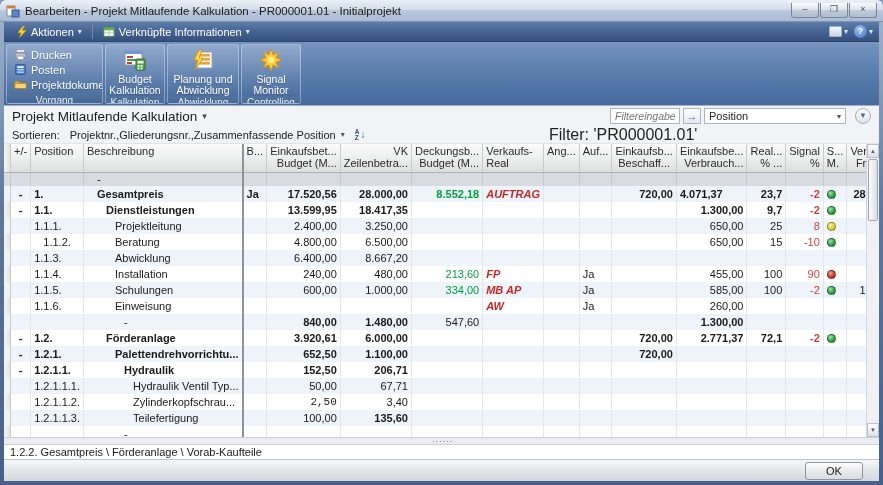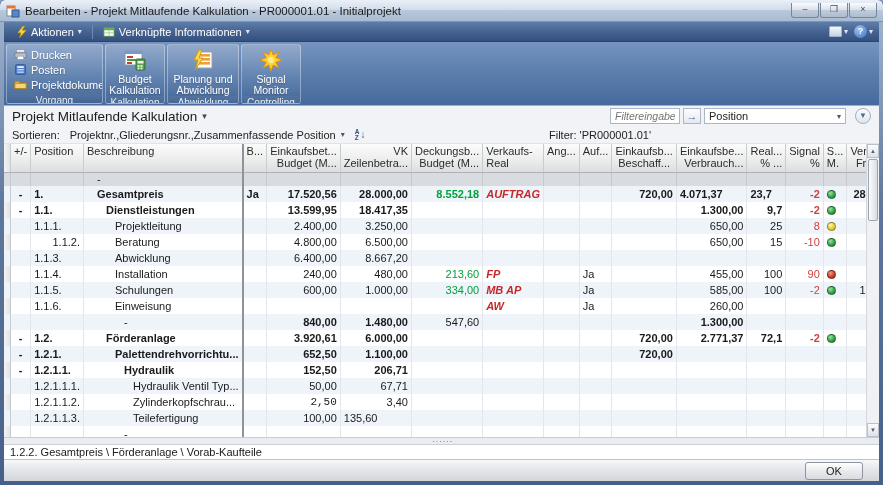--- a/index.html
+++ b/index.html
@@ -57,21 +57,21 @@
   .scopesel .dd { margin-left:auto; font-size:8px; color:#555; }
   .roundbtn { width:16px; height:16px; margin-left:6px; border:1px solid #9fb0c4; border-radius:50%; background:linear-gradient(#fdfdfd,#dfe5ec); color:#4a6a96; font-size:8px; line-height:14px; text-align:center; }
 
   .sortbar { height:18px; flex:0 0 18px; display:flex; align-items:center; padding:0 8px; background:#f1f3f6; position:relative; border-bottom:1px solid #e0e3e8; font-size:11px; color:#222; }
   .sortlabel { margin-right:10px; }
   .sortval { display:flex; align-items:center; gap:5px; }
   .sortval .dd { font-size:8px; color:#555; }
   .sorticon { display:inline-flex; align-items:center; margin-left:10px; color:#33507e; }
   .sorticon .az { display:inline-flex; flex-direction:column; font-size:6.5px; line-height:6px; font-weight:bold; }
   .sorticon .ar { font-size:10px; margin-left:1px; }
-  .filterinfo { position:absolute; left:545px; font-size:11px; color:#222; }
+  .filterinfo { position:absolute; left:545px; font-size:16px; color:#222; }
 
   
   .tablearea { height:293px; flex:0 0 293px; position:relative; overflow:hidden; background:#fff; }
   table.grid { border-collapse:collapse; table-layout:fixed; font-size:11px; color:#1a1a1a; }
   .grid th { height:28px; padding:1px 3px 2px; font-weight:normal; color:#2b2b2b; vertical-align:top;
     background:linear-gradient(#fbfbfb,#eceded 55%,#dcdddd); border-right:1px solid #c9cccf; border-bottom:1px solid #aeb2b6; overflow:hidden; white-space:nowrap; }
   .grid th .l1,.grid th .l2 { line-height:12px; }
   .grid td { height:16px; padding:0 3px; border-right:1px solid #e3e7eb; white-space:nowrap; overflow:hidden; }
   .grid tr.alt td { background:#eef4fa; }
   .grid tr.grayrow td { background:#d8dbdf; border-right-color:#c6c9cd; height:14px; }
@@ -381,21 +381,21 @@
                 <td class="frz b" style="text-align: left; padding-left: 13px;">Gesamtpreis</td>
                 <td class="b" style="text-align: left;">Ja</td>
                 <td class="b" style="text-align: right;">17.520,56</td>
                 <td class="b" style="text-align: right;">28.000,00</td>
                 <td class="b green" style="text-align: right;">8.552,18</td>
                 <td class="b redcode" style="text-align: left;">AUFTRAG</td>
                 <td class="b" style="text-align: left;"></td>
                 <td class="b" style="text-align: left;"></td>
                 <td class="b" style="text-align: right;">720,00</td>
                 <td class="b" style="text-align: left;">4.071,37</td>
-                <td class="b" style="text-align: left;">23,7</td>
+                <td class="b" style="text-align: right;">23,7</td>
                 <td class="b red" style="text-align: right;">-2</td>
                 <td class="b" style="text-align: left;"><span class="dot dot-green"></span></td>
                 <td class="b" style="text-align: right;">28.000,00</td>
               </tr>
               <tr>
                 <td class="marker"></td>
                 <td class="b" style="text-align: center;">-</td>
                 <td class="b" style="text-align: left;">1.1.</td>
                 <td class="frz b" style="text-align: left; padding-left: 22px;">Dienstleistungen</td>
                 <td class="b" style="text-align: left;"></td>
@@ -427,21 +427,21 @@
                 <td style="text-align: right;"></td>
                 <td style="text-align: right;">650,00</td>
                 <td style="text-align: right;">25</td>
                 <td class="red" style="text-align: right;">8</td>
                 <td style="text-align: left;"><span class="dot dot-yellow"></span></td>
                 <td style="text-align: right;"></td>
               </tr>
               <tr>
                 <td class="marker"></td>
                 <td style="text-align: center;"></td>
-                <td style="text-align: right;">1.1.2.</td>
+                <td style="text-align: center;">1.1.2.</td>
                 <td class="frz" style="text-align: left; padding-left: 31px;">Beratung</td>
                 <td style="text-align: left;"></td>
                 <td style="text-align: right;">4.800,00</td>
                 <td style="text-align: right;">6.500,00</td>
                 <td style="text-align: right;"></td>
                 <td style="text-align: left;"></td>
                 <td style="text-align: left;"></td>
                 <td style="text-align: left;"></td>
                 <td style="text-align: right;"></td>
                 <td style="text-align: right;">650,00</td>
@@ -640,21 +640,21 @@
                 <td style="text-align: left;"></td>
                 <td style="text-align: right;"></td>
               </tr>
               <tr class="alt">
                 <td class="marker"></td>
                 <td style="text-align: center;"></td>
                 <td style="text-align: left;">1.2.1.1.3.</td>
                 <td class="frz" style="text-align: left; padding-left: 49px;">Teilefertigung</td>
                 <td style="text-align: left;"></td>
                 <td style="text-align: right;">100,00</td>
-                <td style="">135,60</td>
+                <td style="text-align: right; font-weight: bold;">135,60</td>
                 <td style="text-align: right;"></td>
                 <td style="text-align: left;"></td>
                 <td style="text-align: left;"></td>
                 <td style="text-align: left;"></td>
                 <td style="text-align: right;"></td>
                 <td style="text-align: right;"></td>
                 <td style="text-align: right;"></td>
                 <td style="text-align: right;"></td>
                 <td style="text-align: left;"></td>
                 <td style="text-align: right;"></td>

